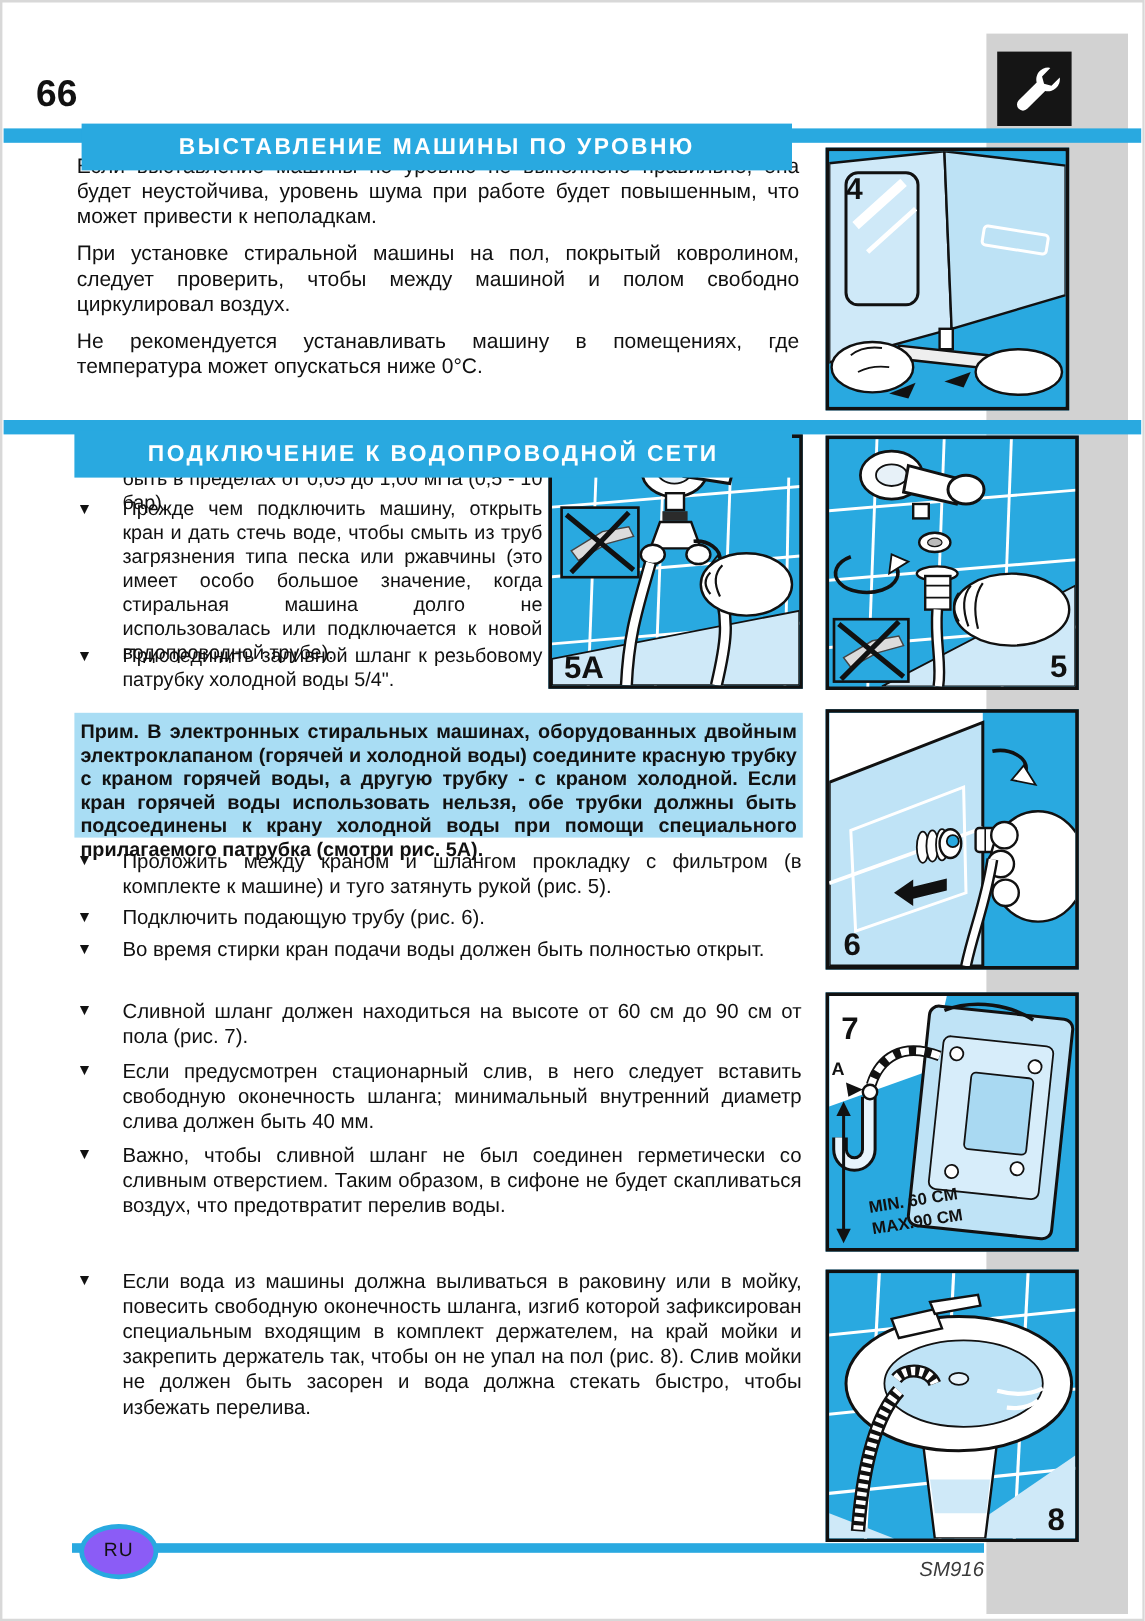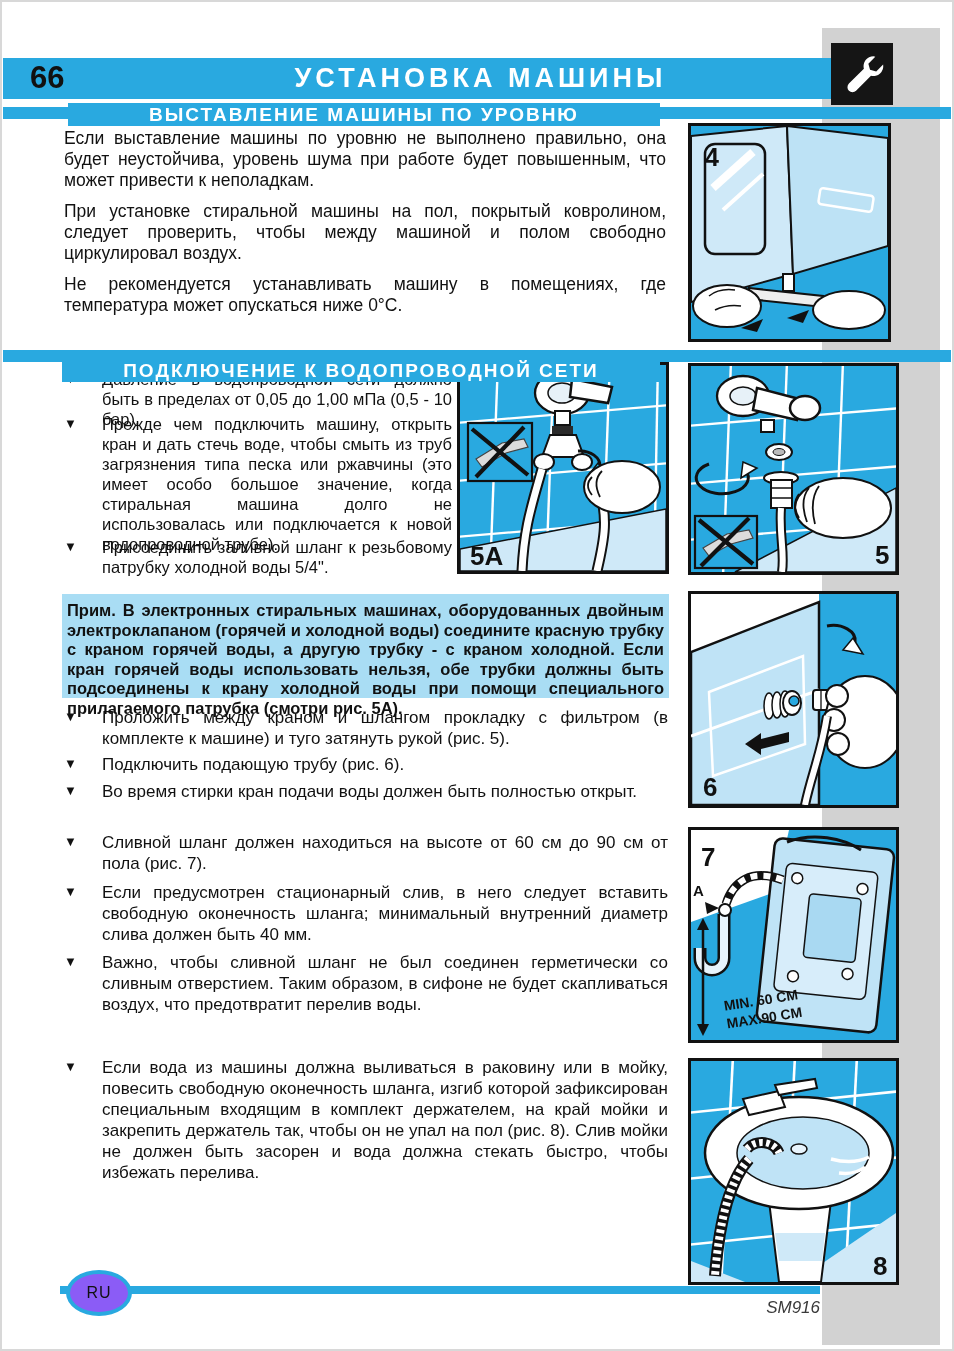--- a/index.html
+++ b/index.html
@@ -9,21 +9,21 @@
   .gray-band{position:absolute;left:822px;top:28px;width:118px;height:1317px;background:#d2d2d2;z-index:0;}
   
   .header-bar{position:absolute;left:3px;top:58px;width:835px;height:41px;background:#29a9e0;z-index:3;
               display:flex;align-items:center;}
   .page-num{position:absolute;left:30px;top:60px;font-size:31px;font-weight:bold;color:#111;z-index:4;}
   .header-title{width:100%;text-align:center;padding-left:120px;box-sizing:border-box;
                 color:#fff;font-weight:bold;font-size:27px;letter-spacing:4px;}
   .wrench-box{position:absolute;left:831px;top:43px;width:62px;height:62px;background:#151515;z-index:5;
               display:flex;align-items:center;justify-content:center;}
   .strip{position:absolute;left:3px;width:948px;height:12px;background:#29a9e0;z-index:2;}
-  .sec-bar{position:absolute;height:23px;background:#29a9e0;z-index:3;
+  .sec-bar{position:absolute;height:39px;background:#29a9e0;z-index:3;
            display:flex;align-items:center;justify-content:center;
            color:#fff;font-weight:bold;font-size:19px;letter-spacing:2px;}
   
   .paras{position:absolute;left:64px;top:128px;width:602px;z-index:1;}
   .paras p{margin:0 0 10px 0;font-size:17.5px;line-height:21px;text-align:justify;}
   .bullet{position:absolute;display:flex;z-index:1;}
   .bullet .bmark{width:38px;flex:0 0 38px;font-size:13px;line-height:20px;color:#111;}
   .bullet .btext{margin:0;flex:1;text-align:justify;}
   .b-narrow{left:64px;width:388px;}
   .b-narrow .btext{font-size:16.5px;line-height:20px;}
@@ -42,23 +42,20 @@
   .doc-code{position:absolute;left:700px;top:1298px;width:120px;text-align:right;font-size:17px;color:#3a3a3a;z-index:1;font-style:italic;}
   text{font-family:"Liberation Sans",sans-serif;}
 </style>
 </head>
 <body>
 
 <div class="page">
 
   <div class="gray-band"></div>
 
-  <div class="header-bar">
-    <div class="header-title">УСТАНОВКА МАШИНЫ</div>
-  </div>
   <div class="page-num">66</div>
   <div class="wrench-box">
     <svg viewBox="0 0 44 44" width="46" height="46" aria-hidden="true">
       <path fill="#fff" d="M33 5a9.5 9.5 0 0 0-9.2 11.9L9.5 31.2a4.8 4.8 0 1 0 6.8 6.8l14.3-14.3A9.5 9.5 0 0 0 42.2 13l-6.6 6.6-5.9-1.6-1.6-5.9L34.7 5.5A9.4 9.4 0 0 0 33 5z"></path>
     </svg>
   </div>
 
   <div class="strip" style="top:107px;"></div>
   <div class="sec-bar" style="left:68px;top:103px;width:592px;">ВЫСТАВЛЕНИЕ МАШИНЫ ПО УРОВНЮ</div>
 

